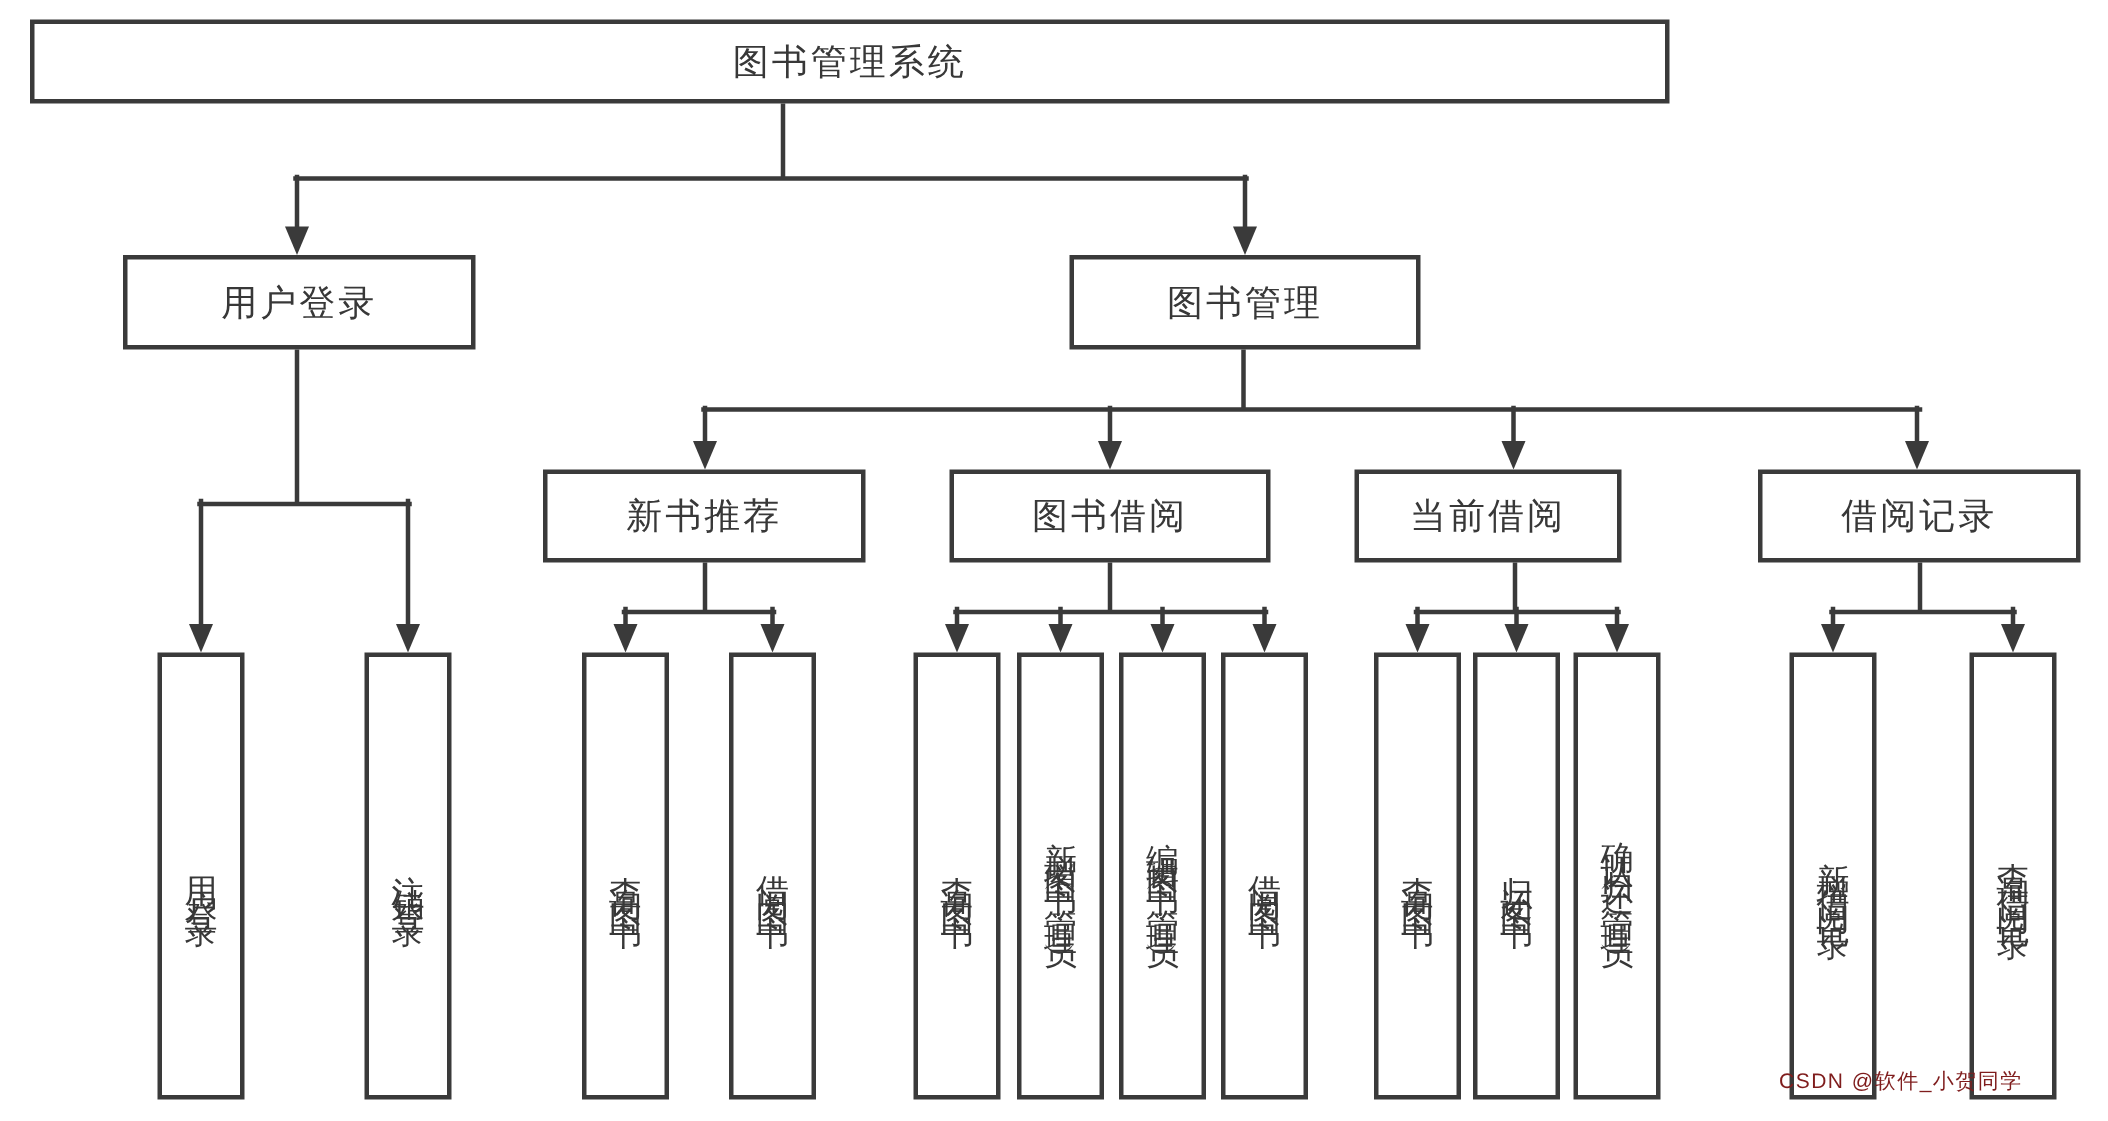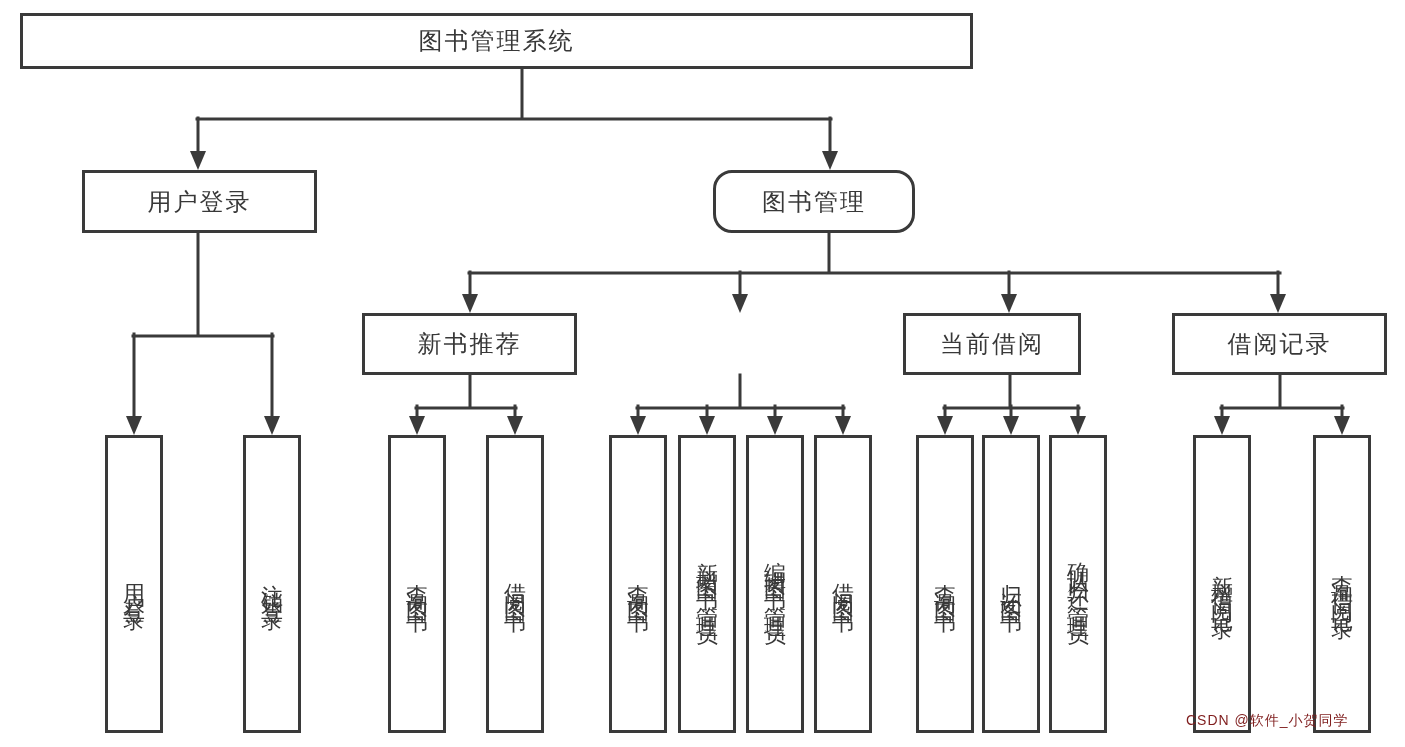--- a/index.html
+++ b/index.html
@@ -20,23 +20,23 @@
     font-size:22px; letter-spacing:9px; line-height:1;
     font-weight:500; color:#383838;
   }
   svg.wires { position:absolute; left:0; top:0; z-index:1; }
   .watermark {
     position:absolute; left:1186px; top:712px;
     font-size:14px; color:#7f1d1d; letter-spacing:1px;
     z-index:5; white-space:nowrap;
   }
   
-  .p-root        { left:20px;   top:13px;  width:953px; height:56px; }
+  .p-root        { left:20px;   top:13px;  width:1093px; height:56px; }
   .p-user-login  { left:82px;   top:170px; width:235px;  height:63px; }
-  .p-book-mgmt   { left:713px;  top:170px; width:202px;  height:63px;border-radius:19px; }
+  .p-book-mgmt   { left:713px;  top:170px; width:234px;  height:63px; }
   .p-new-book    { left:362px;  top:313px; width:215px;  height:62px;font-family:Liberation Serif, serif; }
   .p-book-borrow { left:633px;  top:313px; width:214px;  height:62px; }
   .p-current     { left:903px;  top:313px; width:178px;  height:62px; }
   .p-records     { left:1172px; top:313px; width:215px;  height:62px; }
   .p-v1  { left:105px;  top:435px; width:58px; height:298px; }
   .p-v2  { left:243px;  top:435px; width:58px; height:298px; }
   .p-v3  { left:388px;  top:435px; width:58px; height:298px; }
   .p-v4  { left:486px;  top:435px; width:58px; height:298px; }
   .p-v5  { left:609px;  top:435px; width:58px; height:298px; }
   .p-v6  { left:678px;  top:435px; width:58px; height:298px; }
@@ -92,20 +92,23 @@
   <div class="box hbox p-user-login">
     <span>用户登录</span>
   </div>
   <div class="box hbox p-book-mgmt">
     <span>图书管理</span>
   </div>
 
   <div class="box hbox p-new-book">
     <span>新书推荐</span>
   </div>
+  <div class="box hbox p-book-borrow">
+    <span>图书借阅</span>
+  </div>
   <div class="box hbox p-current">
     <span>当前借阅</span>
   </div>
   <div class="box hbox p-records">
     <span>借阅记录</span>
   </div>
 
   <div class="box vbox p-v1">
     <span class="vtxt">用户登录</span>
   </div>

